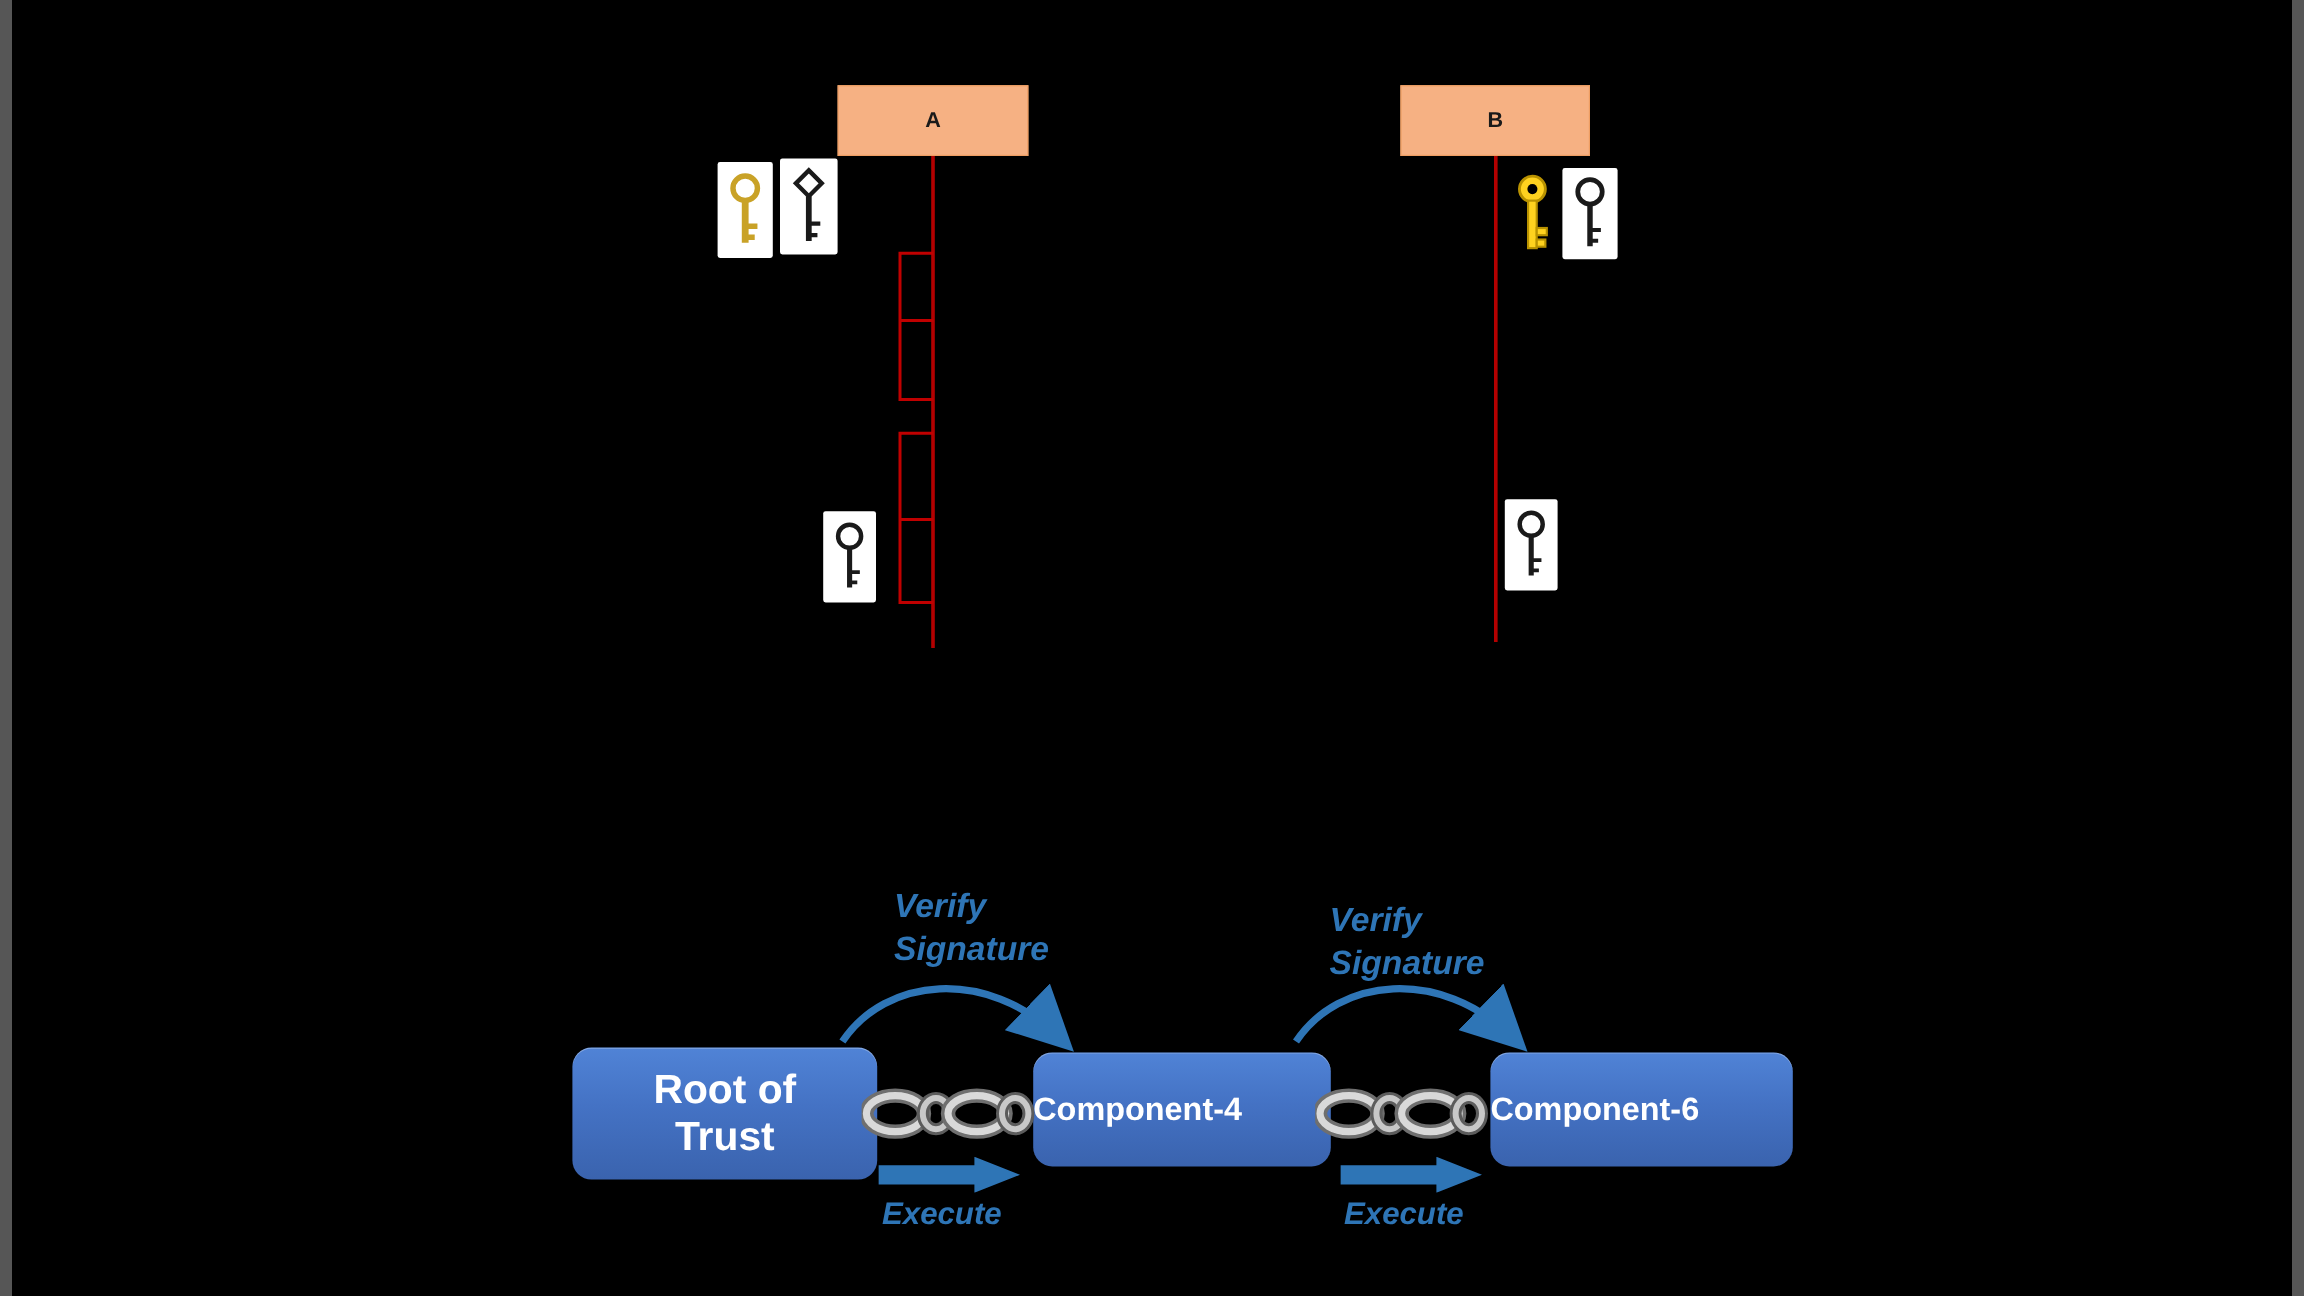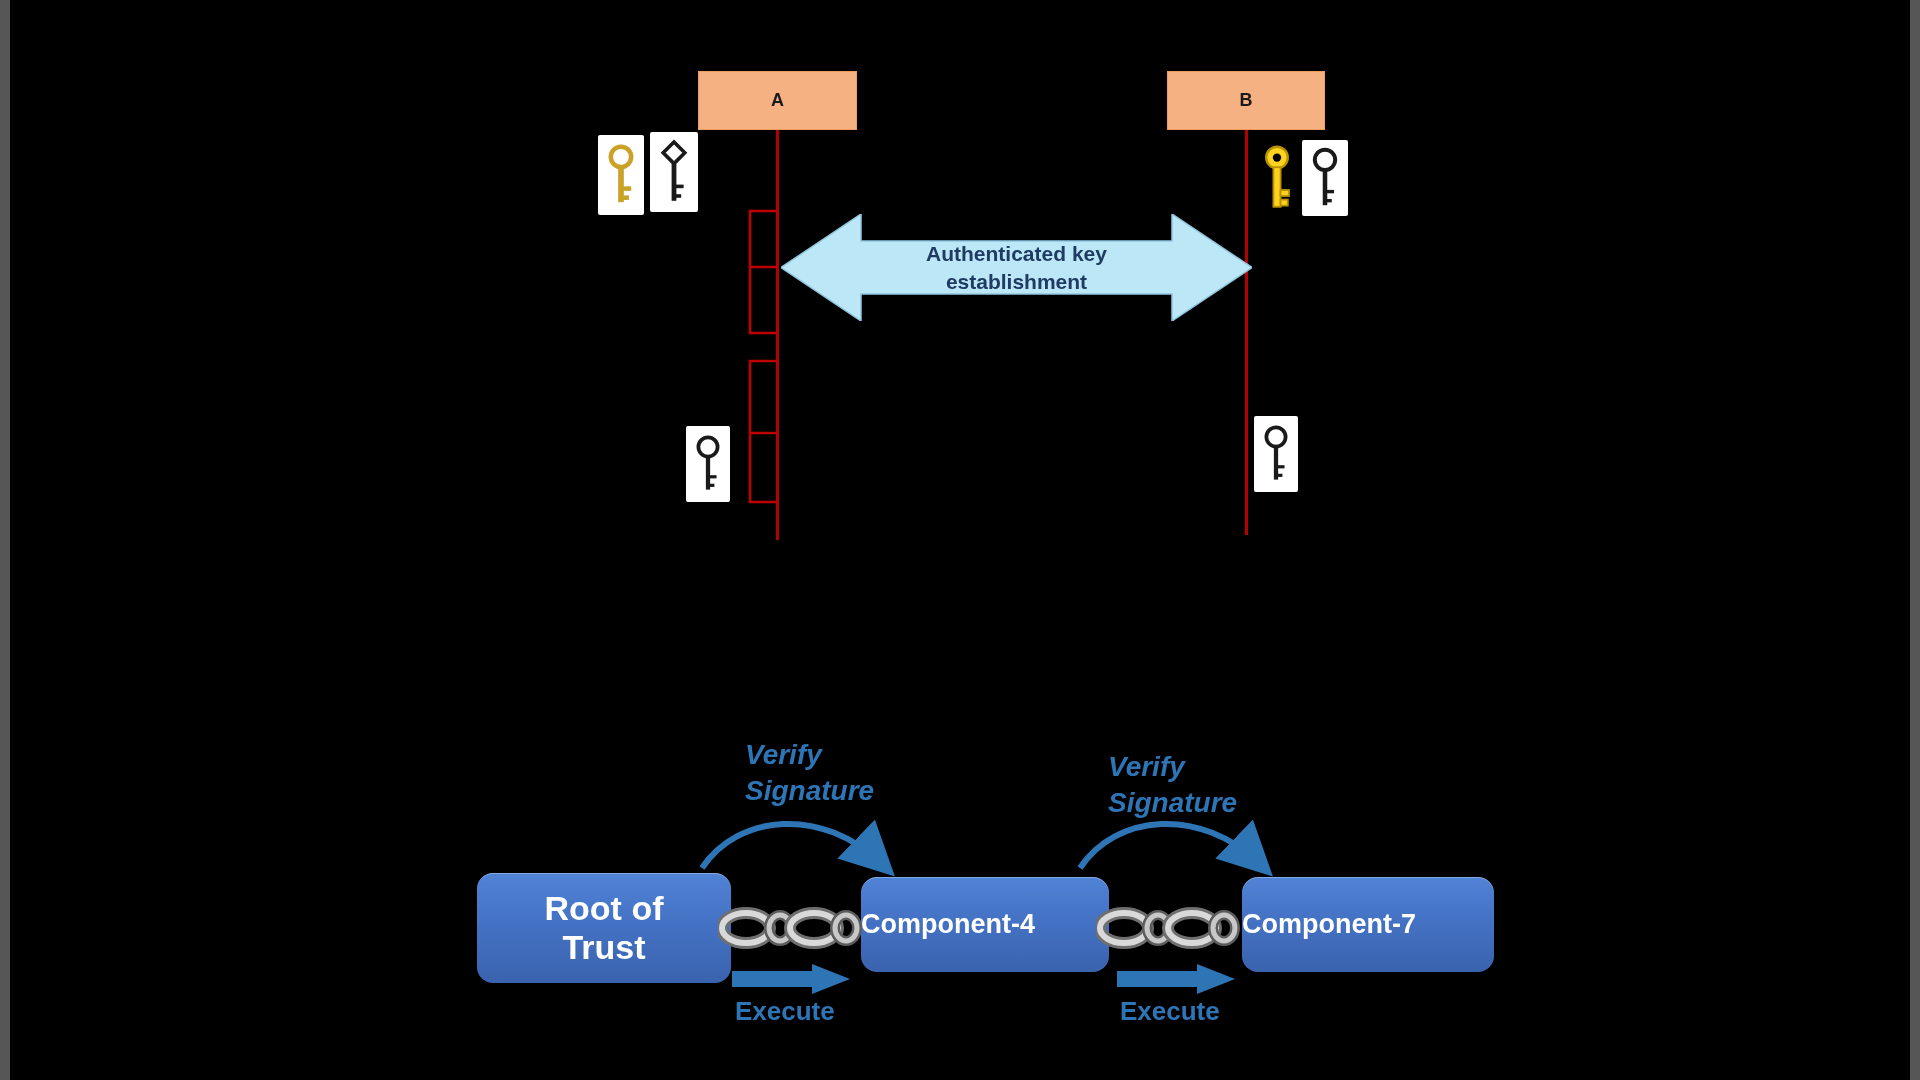--- a/index.html
+++ b/index.html
@@ -47,21 +47,21 @@
     line-height:1.15;
   }
   .node-root { font-size:34px; padding:0 42px; }
   .node-comp { font-size:27px; }
 
   .verify-label {
     position:absolute; font-style:italic; font-weight:bold; color:#2e75b6;
     font-size:28px; line-height:1.3; width:150px;
   }
   .execute-label {
-    position:absolute; font-weight:bold; color:#2e75b6;
+    position:absolute; font-style:italic; font-weight:bold; color:#2e75b6;
     font-size:26px;
   }
 </style>
 </head>
 <body>
 
 <div class="stage">
 
   <div class="edge left"></div>
   <div class="edge right"></div>
@@ -113,26 +113,20 @@
   </div>
   <div class="icon-patch" style="left:1302px; top:140px; width:46px; height:76px;">
     <svg width="34" height="64" viewBox="0 0 30 56">
       <circle cx="15" cy="12" r="9" fill="none" stroke="#1a1a1a" stroke-width="3.5"></circle>
       <line x1="15" y1="21" x2="15" y2="52" stroke="#1a1a1a" stroke-width="4"></line>
       <line x1="15" y1="40" x2="23" y2="40" stroke="#1a1a1a" stroke-width="3"></line>
       <line x1="15" y1="48" x2="21" y2="48" stroke="#1a1a1a" stroke-width="3"></line>
     </svg>
   </div>
 
-  <div class="h-arrow" style="left:781px; top:214px; width:471px; height:107px;">
-    <svg viewBox="0 0 471 107" preserveAspectRatio="none">
-      <polygon points="0,53.5 80,0 80,27 391,27 391,0 471,53.5 391,107 391,80 80,80 80,107" fill="#bce7f6" stroke="#8fc6e0" stroke-width="1.5"></polygon>
-    </svg>
-    <div class="arrow-label auth-label">Authenticated key establishment</div>
-  </div>
 
 
   <div class="icon-patch" style="left:686px; top:426px; width:44px; height:76px;">
     <svg width="32" height="64" viewBox="0 0 30 56">
       <circle cx="15" cy="12" r="9" fill="none" stroke="#1a1a1a" stroke-width="3.5"></circle>
       <line x1="15" y1="21" x2="15" y2="52" stroke="#1a1a1a" stroke-width="4"></line>
       <line x1="15" y1="40" x2="23" y2="40" stroke="#1a1a1a" stroke-width="3"></line>
       <line x1="15" y1="48" x2="21" y2="48" stroke="#1a1a1a" stroke-width="3"></line>
     </svg>
   </div>
@@ -165,21 +159,21 @@
     <path d="M 12 62 C 48 8, 132 0, 192 58" fill="none" stroke="#2e75b6" stroke-width="6" marker-end="url(#arrow-m2)"></path>
   </svg>
 
   <div class="node node-root" style="left:477px; top:873px; width:254px; height:110px;">
     <span>Root of Trust</span>
   </div>
   <div class="node node-comp" style="left:861px; top:877px; width:248px; height:95px;">
     <span>Component-4</span>
   </div>
   <div class="node node-comp" style="left:1242px; top:877px; width:252px; height:95px;">
-    <span>Component-7</span>
+    <span>Component-6</span>
   </div>
 
   <svg class="abs" style="left:718px; top:892px;" width="156" height="72" viewBox="0 0 156 72">
     <g fill="none">
       <ellipse cx="28" cy="36" rx="24" ry="15" stroke="#6f6f6f" stroke-width="12"></ellipse>
       <ellipse cx="28" cy="36" rx="24" ry="15" stroke="#d9d9d9" stroke-width="6"></ellipse>
       <ellipse cx="62" cy="36" rx="11" ry="13" stroke="#5c5c5c" stroke-width="10"></ellipse>
       <ellipse cx="62" cy="36" rx="11" ry="13" stroke="#c8c8c8" stroke-width="5"></ellipse>
       <ellipse cx="96" cy="36" rx="24" ry="15" stroke="#6f6f6f" stroke-width="12"></ellipse>
       <ellipse cx="96" cy="36" rx="24" ry="15" stroke="#d9d9d9" stroke-width="6"></ellipse>

